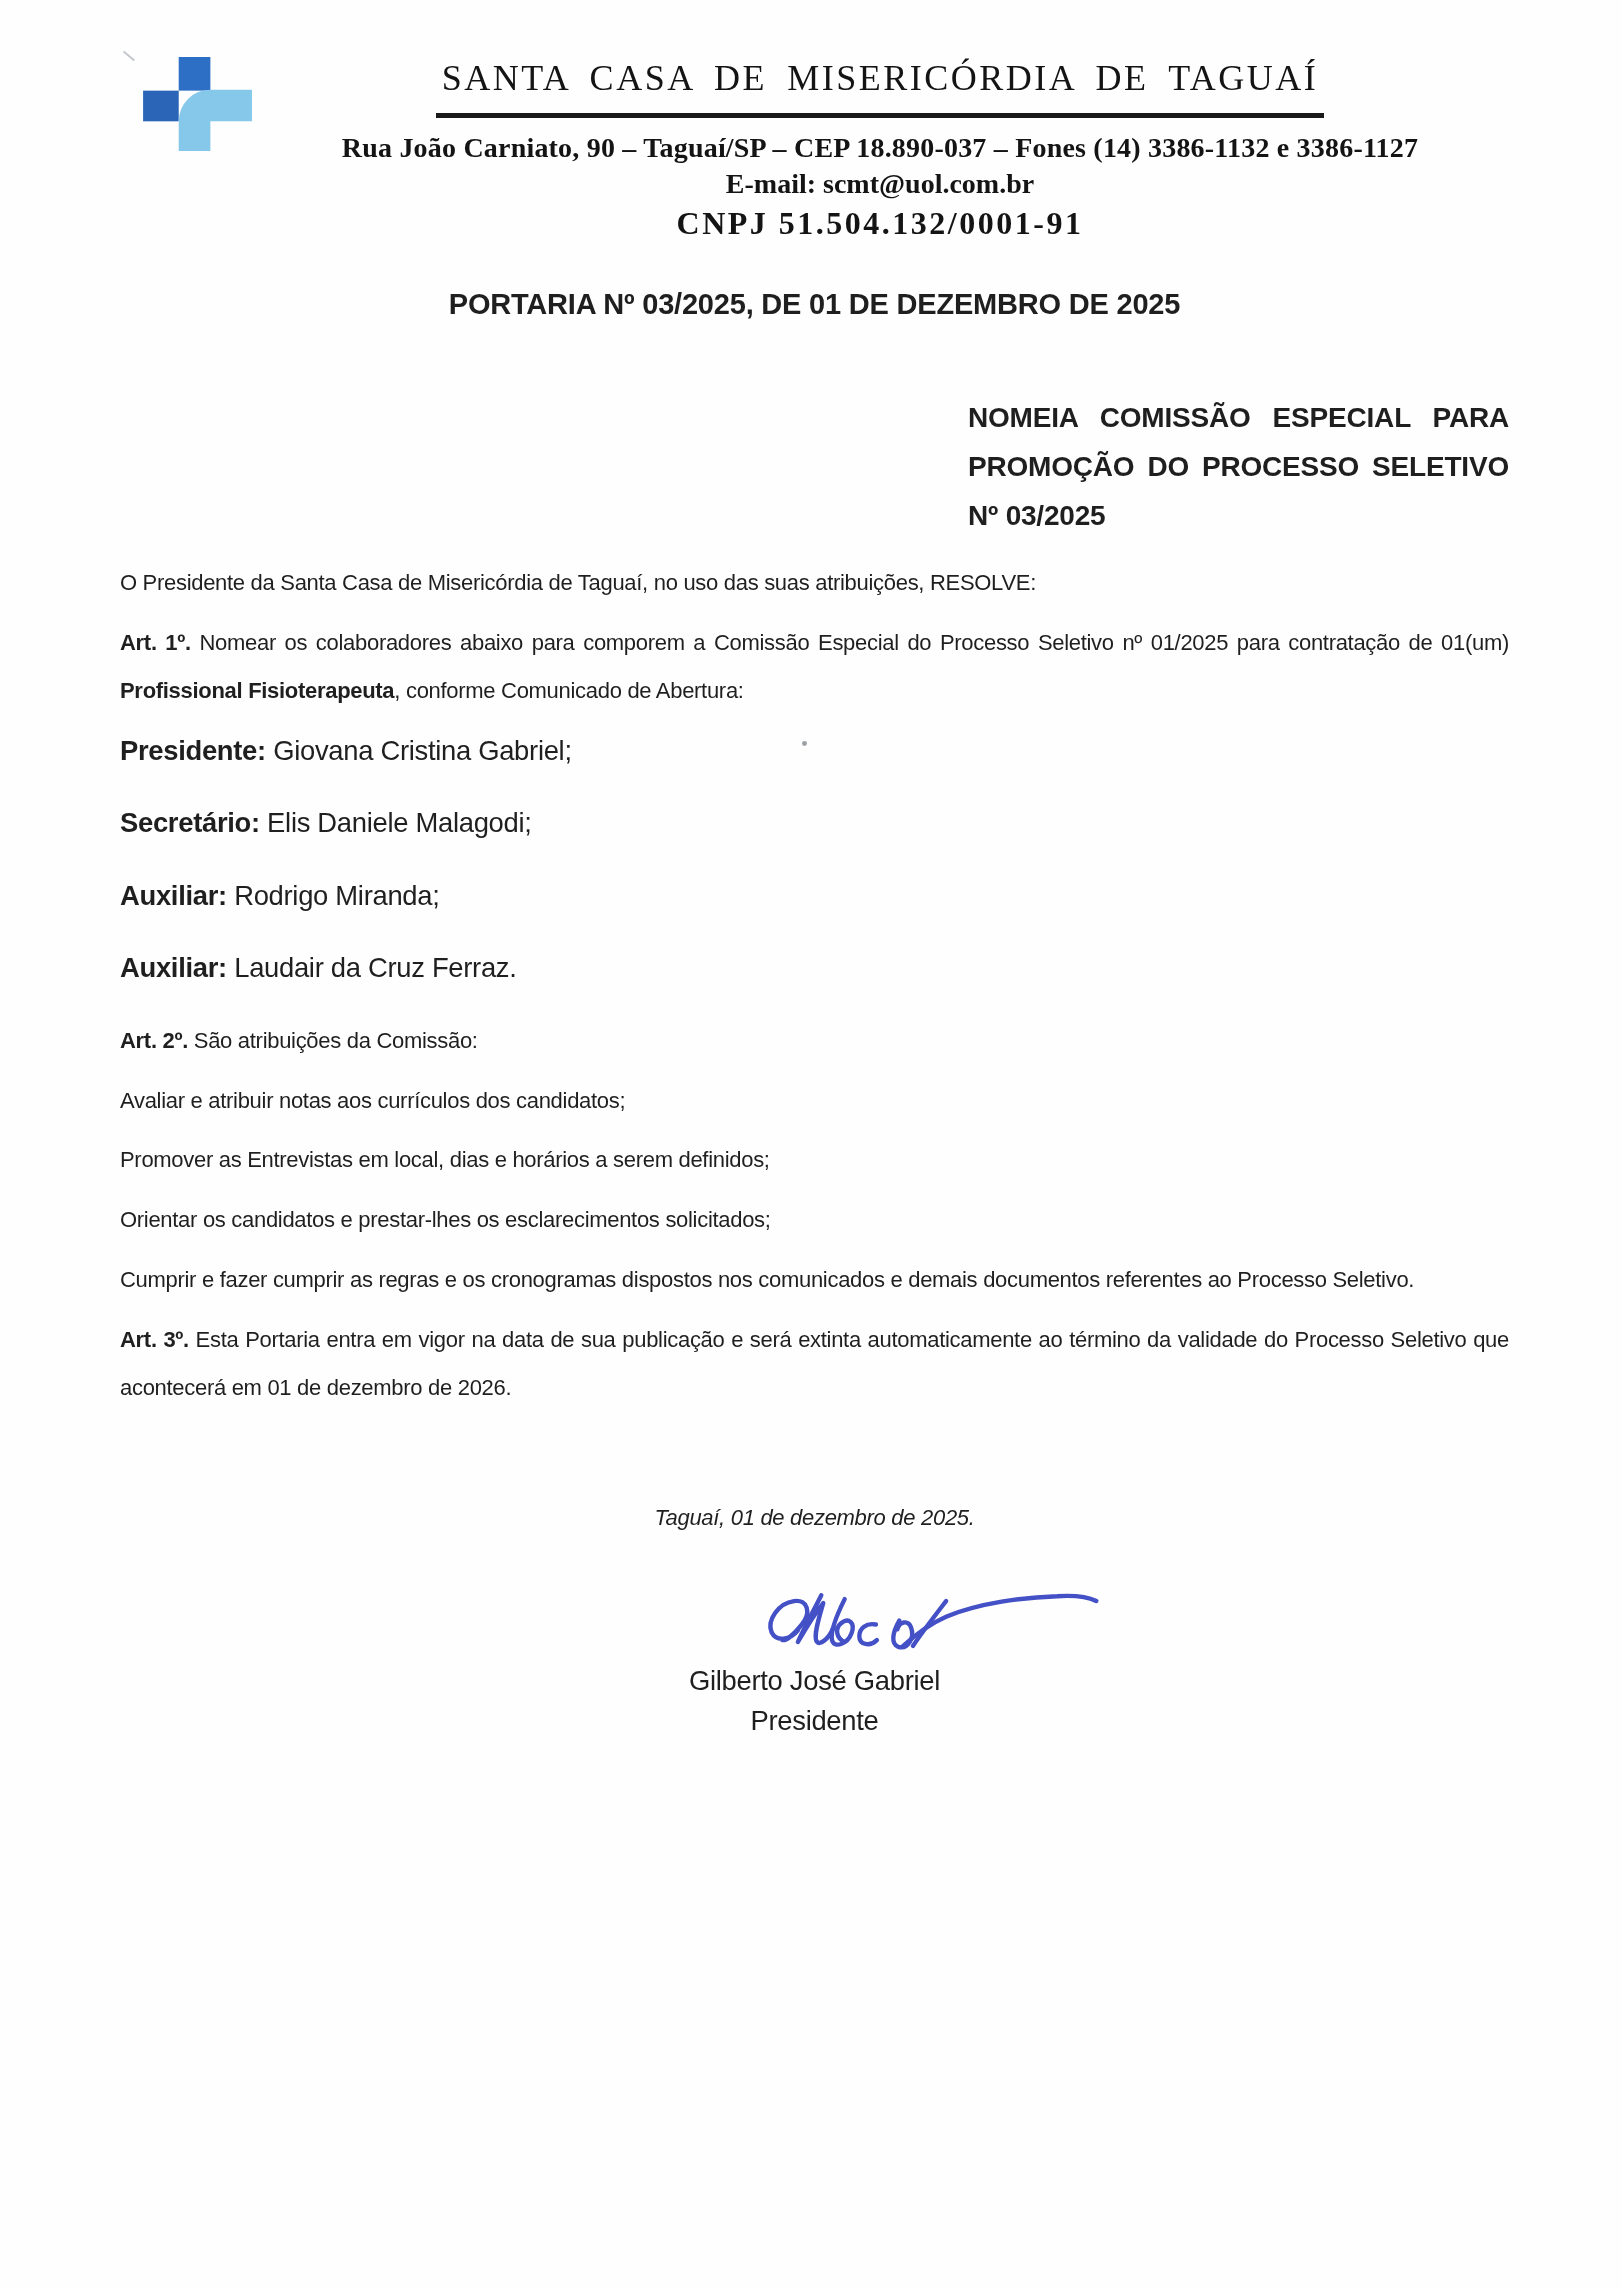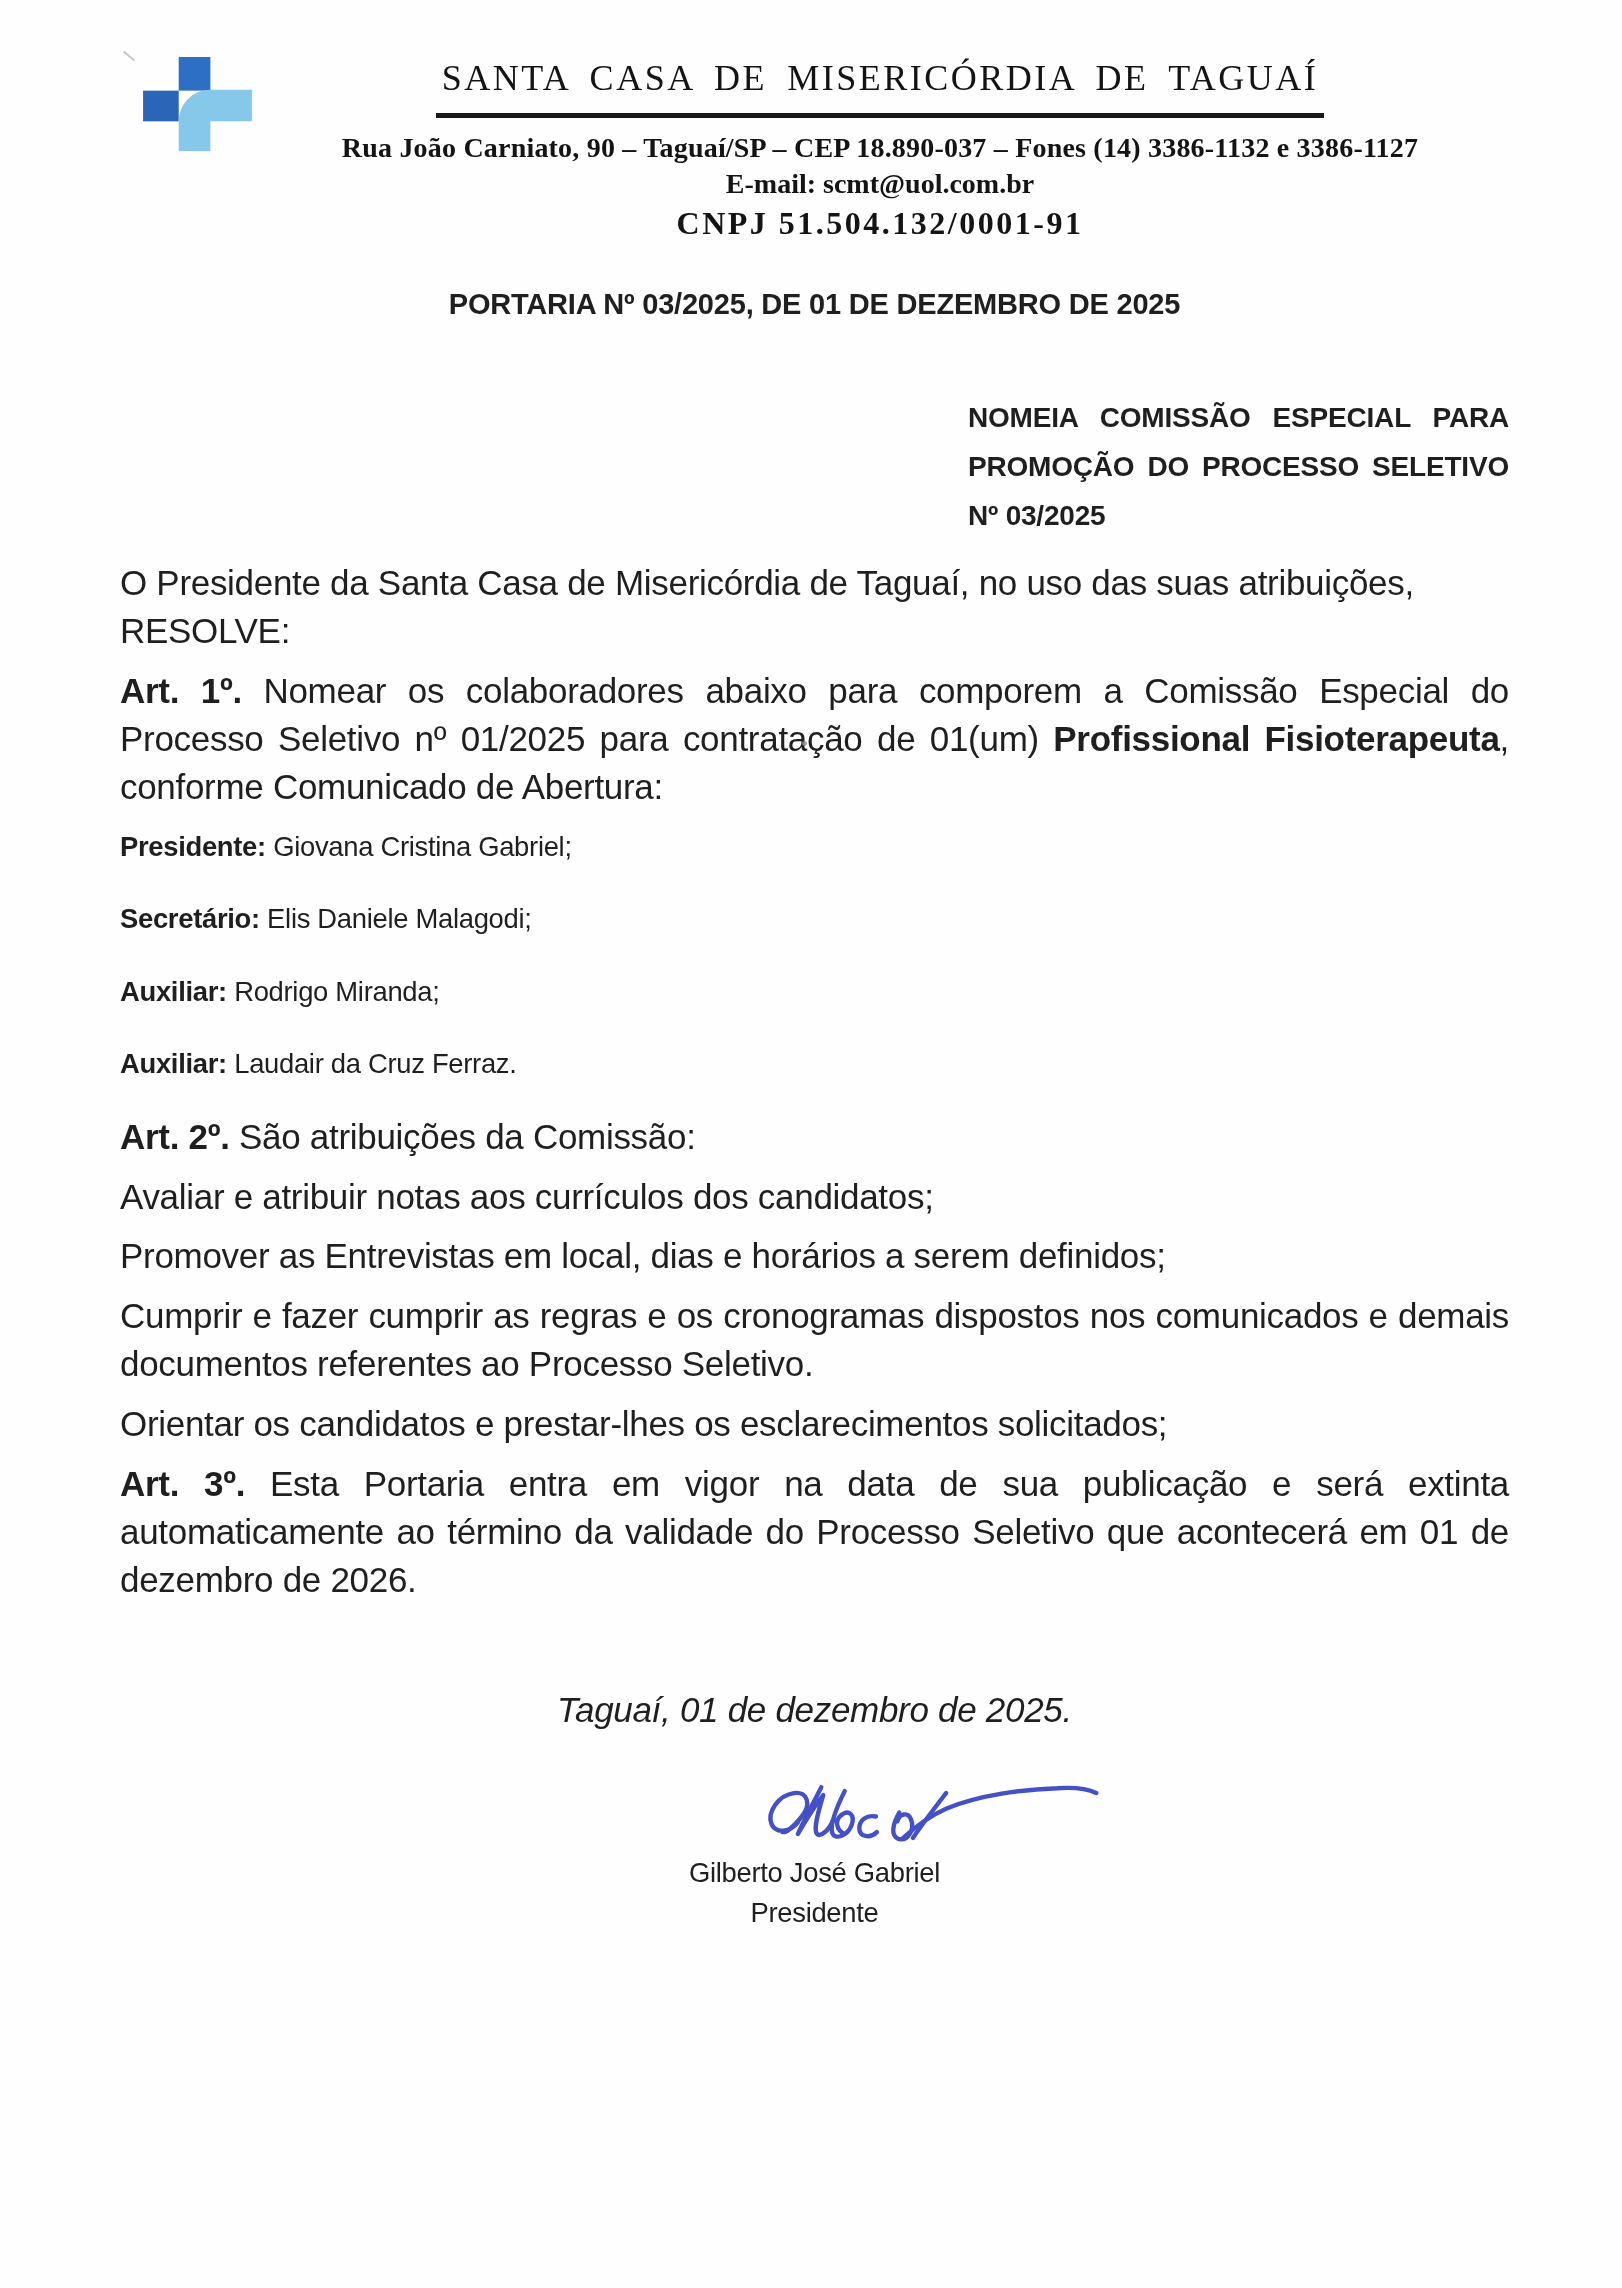--- a/index.html
+++ b/index.html
@@ -77,21 +77,21 @@
     margin: 71px 0 0 auto;
     font-size: 28px;
     line-height: 49px;
     font-weight: bold;
     text-align: justify;
     letter-spacing: -0.2px;
   }
 
   .content p.block {
     margin: 0 0 11.8px 0;
-    font-size: 35px;
+    font-size: 22px;
     line-height: 48px;
     letter-spacing: -0.3px;
     text-align: justify;
   }
   p.preamble { margin-top: 19.6px !important; text-align: left !important; }
 
   .members { margin: 9.8px 0 0 0; }
   .members p.member {
     margin: 0 0 24.5px 0;
     font-size: 27.4px;
@@ -169,22 +169,22 @@
       <p class="member"><strong>Presidente:</strong><span> Giovana Cristina Gabriel;</span></p>
       <p class="member"><strong>Secretário:</strong><span> Elis Daniele Malagodi;</span></p>
       <p class="member"><strong>Auxiliar:</strong><span> Rodrigo Miranda;</span></p>
       <p class="member"><strong>Auxiliar:</strong><span> Laudair da Cruz Ferraz.</span></p>
     </div>
 
     <p class="block art2"><strong>Art. 2º.</strong><span> São atribuições da Comissão:</span></p>
 
     <p class="block">Avaliar e atribuir notas aos currículos dos candidatos;</p>
     <p class="block">Promover as Entrevistas em local, dias e horários a serem definidos;</p>
+    <p class="block">Orientar os candidatos e prestar-lhes os esclarecimentos solicitados;</p>
     <p class="block">Cumprir e fazer cumprir as regras e os cronogramas dispostos nos comunicados e demais documentos referentes ao Processo Seletivo.</p>
-    <p class="block">Orientar os candidatos e prestar-lhes os esclarecimentos solicitados;</p>
 
     <p class="block"><strong>Art. 3º.</strong><span> Esta Portaria entra em vigor na data de sua publicação e será extinta automaticamente ao término da validade do Processo Seletivo que acontecerá em 01 de dezembro de 2026.</span></p>
 
     <p class="block dateline">Taguaí, 01 de dezembro de 2025.</p>
 
     <div class="sig-block">
       <svg class="signature-svg" viewBox="0 0 360 74" aria-hidden="true">
         <g fill="none" stroke="#4450c6" stroke-width="4.5" stroke-linecap="round" stroke-linejoin="round">
           <path d="M44,44 C36,54 22,56 17,46 C12,34 24,16 40,14 C54,12 58,26 48,38 C40,48 32,55 28,54"></path>
           <path d="M68,8 C60,24 50,42 44,56 C52,42 62,26 70,16 C66,30 60,48 63,55 C66,61 76,52 80,42"></path>

